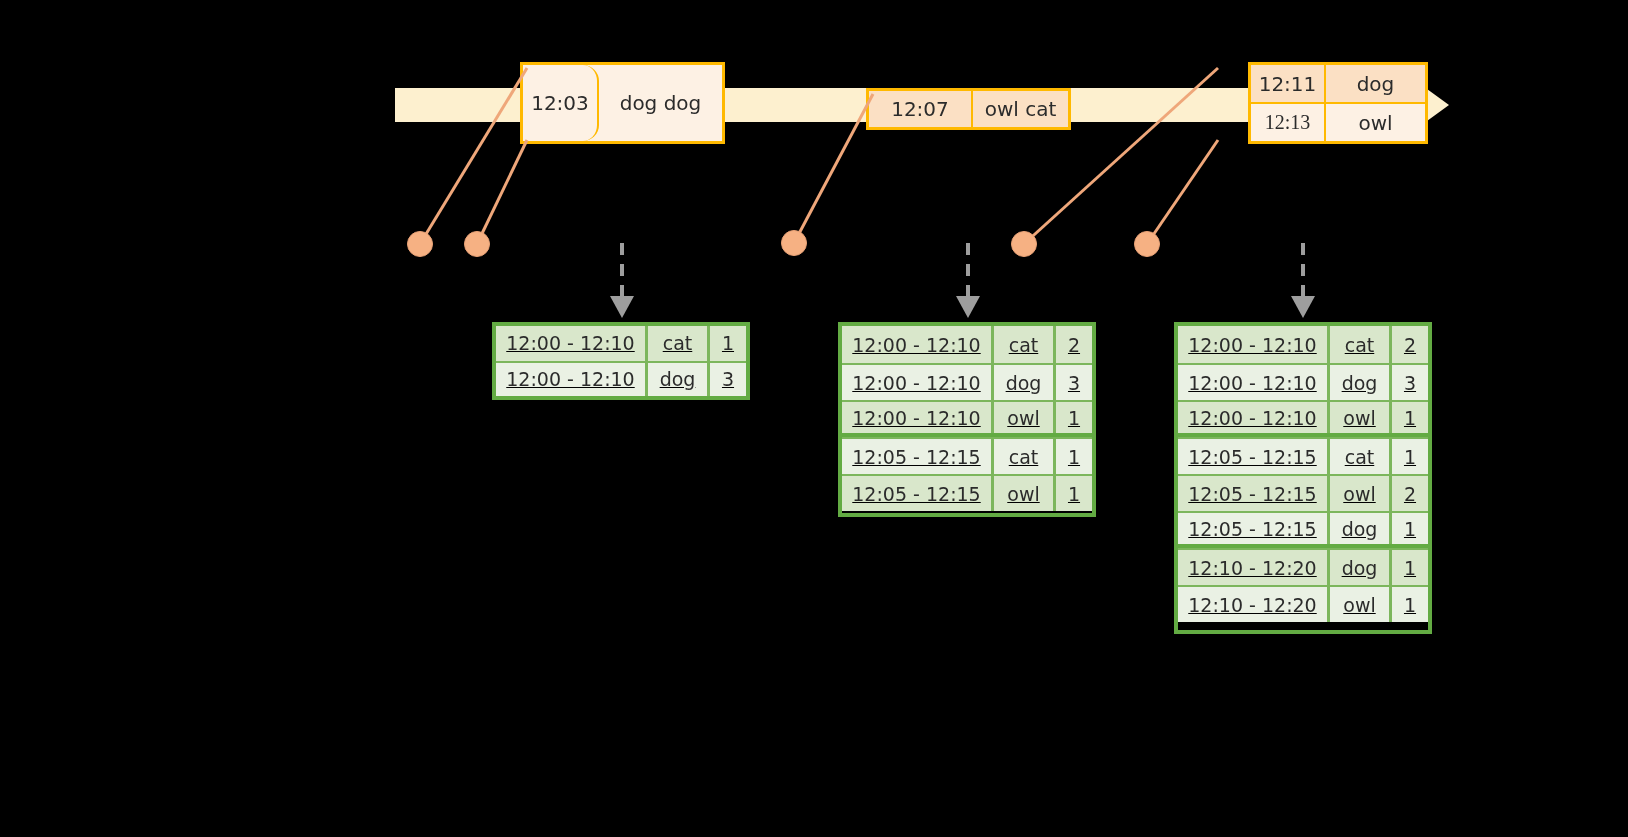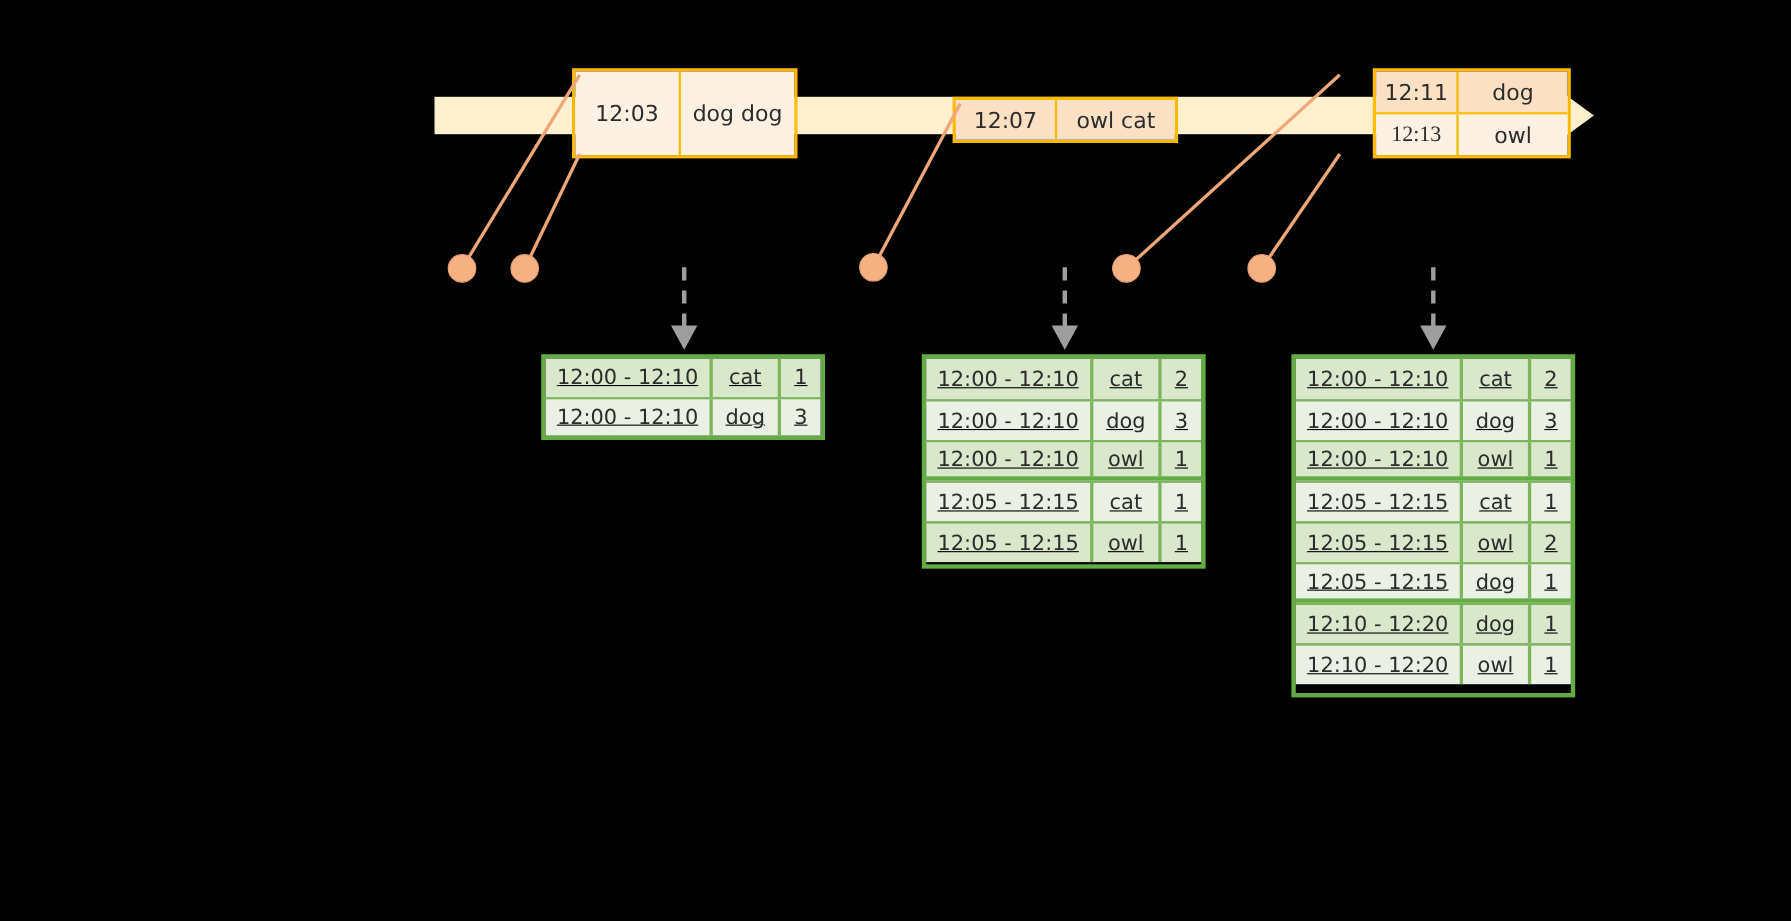--- a/index.html
+++ b/index.html
@@ -40,28 +40,28 @@
 </head>
 <body>
 
 <div id="stage">
 
   <div class="tl-bar" style="left:395px;top:88px;width:1010px;height:34px;"></div>
   <div class="tl-arrow" style="left:1405px;top:73px;"></div>
 
   <div class="evt" style="left:520px;top:62px;width:205px;height:82px;">
     <div class="evt-row r1">
-      <div class="evt-time" style="width:96px;">12:03</div>
+      <div class="evt-time" style="width:76px;border-radius:16px;">12:03</div>
       <div class="evt-text">dog dog</div>
     </div>
   </div>
 
   <div class="evt" style="left:866px;top:88px;width:205px;height:42px;">
     <div class="evt-row r0">
-      <div class="evt-time" style="width:92px;">12:07</div>
+      <div class="evt-time" style="width:104px;">12:07</div>
       <div class="evt-text">owl cat</div>
     </div>
   </div>
 
   <div class="evt" style="left:1248px;top:62px;width:180px;height:82px;">
     <div class="evt-row r0">
       <div class="evt-time" style="width:75px;">12:11</div>
       <div class="evt-text">dog</div>
     </div>
     <div class="evt-row r1">

